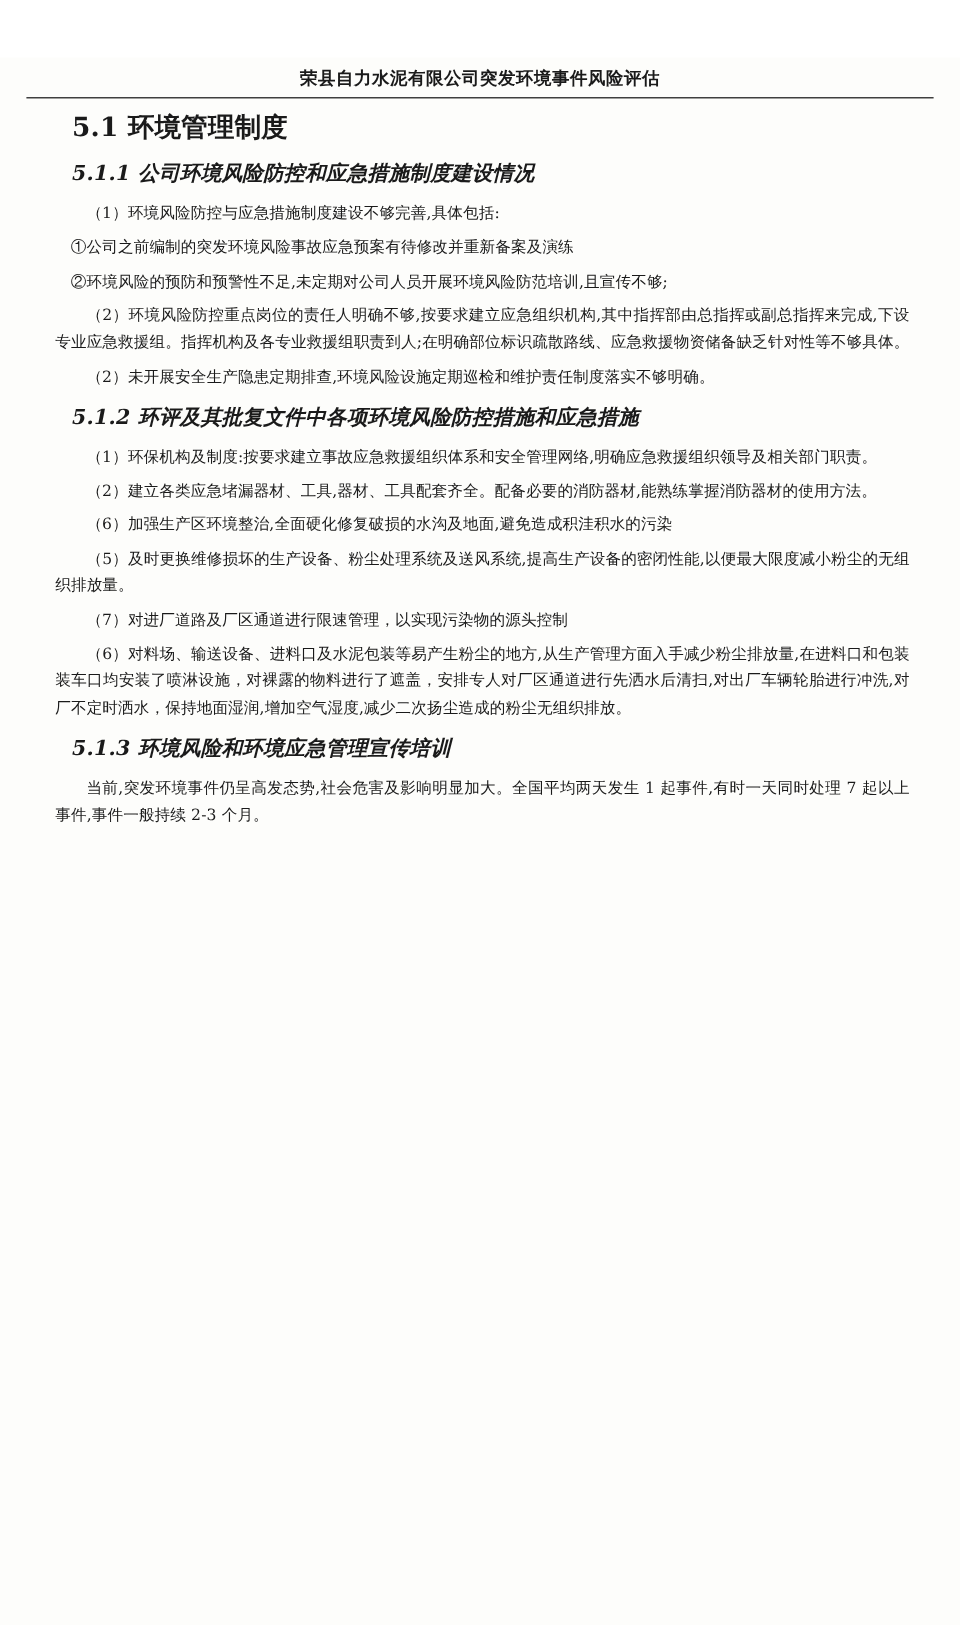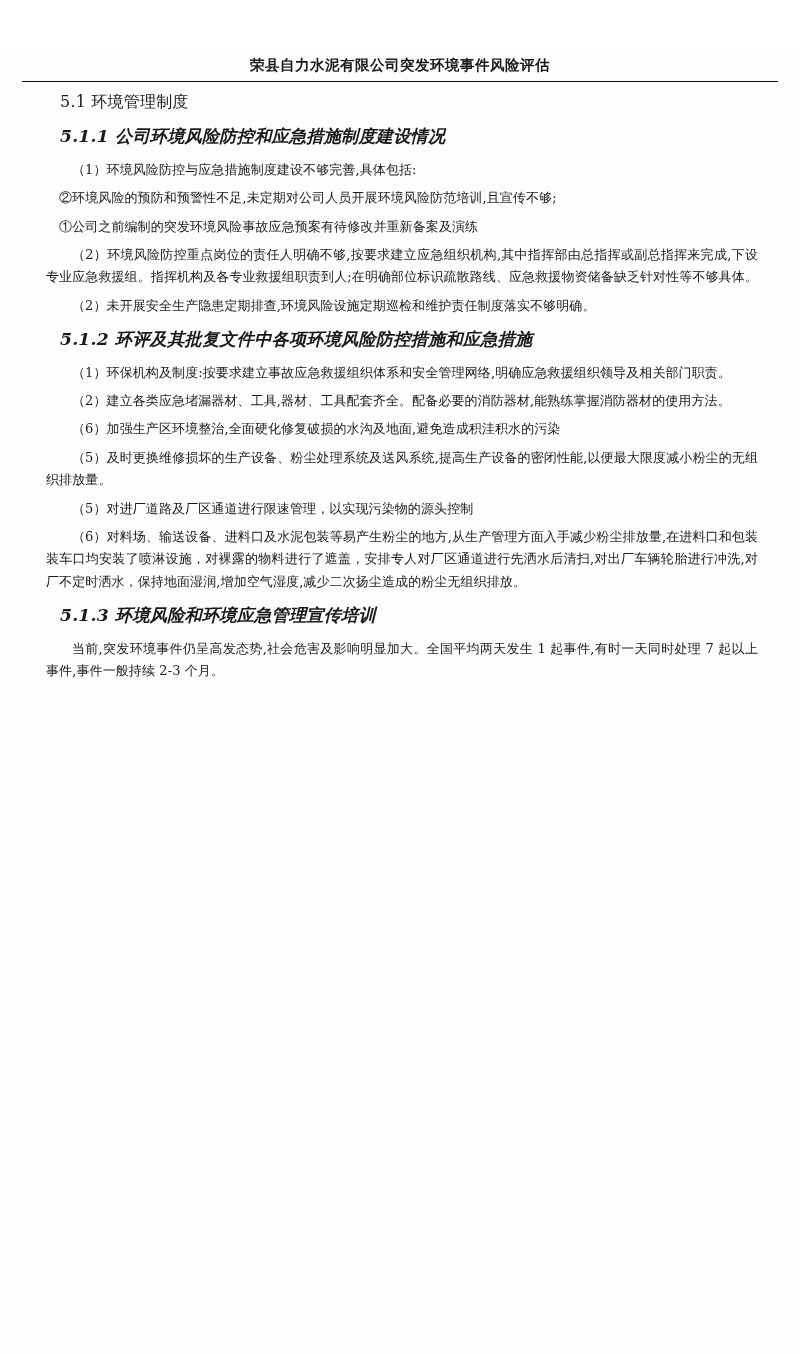--- a/index.html
+++ b/index.html
@@ -39,22 +39,22 @@
     border-top: 1.3px solid #111;
   }
   .content {
     position: absolute;
     top: 42px;
     left: 46px;
     right: 42px;
     bottom: 60px;
   }
   .h2 {
-    font-size: 16px;
-    font-weight: normal;
+    font-size: 22px;
+    font-weight: bold;
     margin: 0 0 9px 0;
     padding-left: 14px;
     letter-spacing: 0.2px;
     line-height: 1.5;
   }
   .h3 {
     font-size: 17.2px;
     font-weight: bold;
     margin: 10px 0 9px 0;
     padding-left: 14px;
@@ -92,32 +92,32 @@
   <div class="header">荣县自力水泥有限公司突发环境事件风险评估</div>
   <div class="header-rule"></div>
 
   <div class="content">
 
     <h2 class="h2">5.1 环境管理制度</h2>
 
     <h3 class="h3">5.1.1 公司环境风险防控和应急措施制度建设情况</h3>
 
     <p class="para indent">（1）环境风险防控与应急措施制度建设不够完善,具体包括:</p>
+    <p class="para indent-half">①公司之前编制的突发环境风险事故应急预案有待修改并重新备案及演练</p>
     <p class="para indent-half">②环境风险的预防和预警性不足,未定期对公司人员开展环境风险防范培训,且宣传不够;</p>
-    <p class="para indent-half">①公司之前编制的突发环境风险事故应急预案有待修改并重新备案及演练</p>
     <p class="para indent">（2）环境风险防控重点岗位的责任人明确不够,按要求建立应急组织机构,其中指挥部由总指挥或副总指挥来完成,下设专业应急救援组。指挥机构及各专业救援组职责到人;在明确部位标识疏散路线、应急救援物资储备缺乏针对性等不够具体。</p>
     <p class="para indent">（2）未开展安全生产隐患定期排查,环境风险设施定期巡检和维护责任制度落实不够明确。</p>
 
     <h3 class="h3">5.1.2 环评及其批复文件中各项环境风险防控措施和应急措施</h3>
 
     <p class="para indent">（1）环保机构及制度:按要求建立事故应急救援组织体系和安全管理网络,明确应急救援组织领导及相关部门职责。</p>
     <p class="para indent">（2）建立各类应急堵漏器材、工具,器材、工具配套齐全。配备必要的消防器材,能熟练掌握消防器材的使用方法。</p>
     <p class="para indent">（6）加强生产区环境整治,全面硬化修复破损的水沟及地面,避免造成积洼积水的污染</p>
     <p class="para indent">（5）及时更换维修损坏的生产设备、粉尘处理系统及送风系统,提高生产设备的密闭性能,以便最大限度减小粉尘的无组织排放量。</p>
-    <p class="para indent">（5）对进厂道路及厂区通道进行限速管理，以实现污染物的源头控制</p>
+    <p class="para indent">（7）对进厂道路及厂区通道进行限速管理，以实现污染物的源头控制</p>
     <p class="para indent">（6）对料场、输送设备、进料口及水泥包装等易产生粉尘的地方,从生产管理方面入手减少粉尘排放量,在进料口和包装装车口均安装了喷淋设施，对裸露的物料进行了遮盖，安排专人对厂区通道进行先洒水后清扫,对出厂车辆轮胎进行冲洗,对厂不定时洒水，保持地面湿润,增加空气湿度,减少二次扬尘造成的粉尘无组织排放。</p>
 
     <h3 class="h3">5.1.3 环境风险和环境应急管理宣传培训</h3>
 
     <p class="para indent">当前,突发环境事件仍呈高发态势,社会危害及影响明显加大。全国平均两天发生 1 起事件,有时一天同时处理 7 起以上事件,事件一般持续 2-3 个月。</p>
 
   </div>
 
   <div class="footer">- 44 -</div>
 

